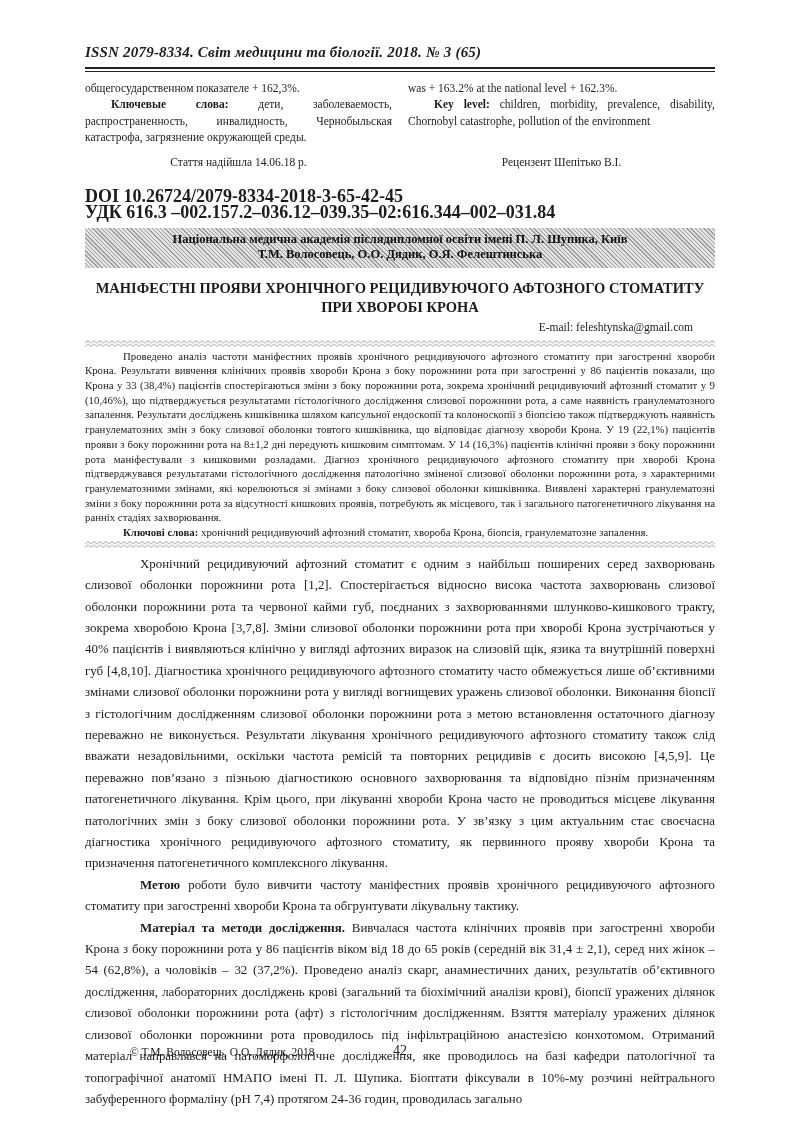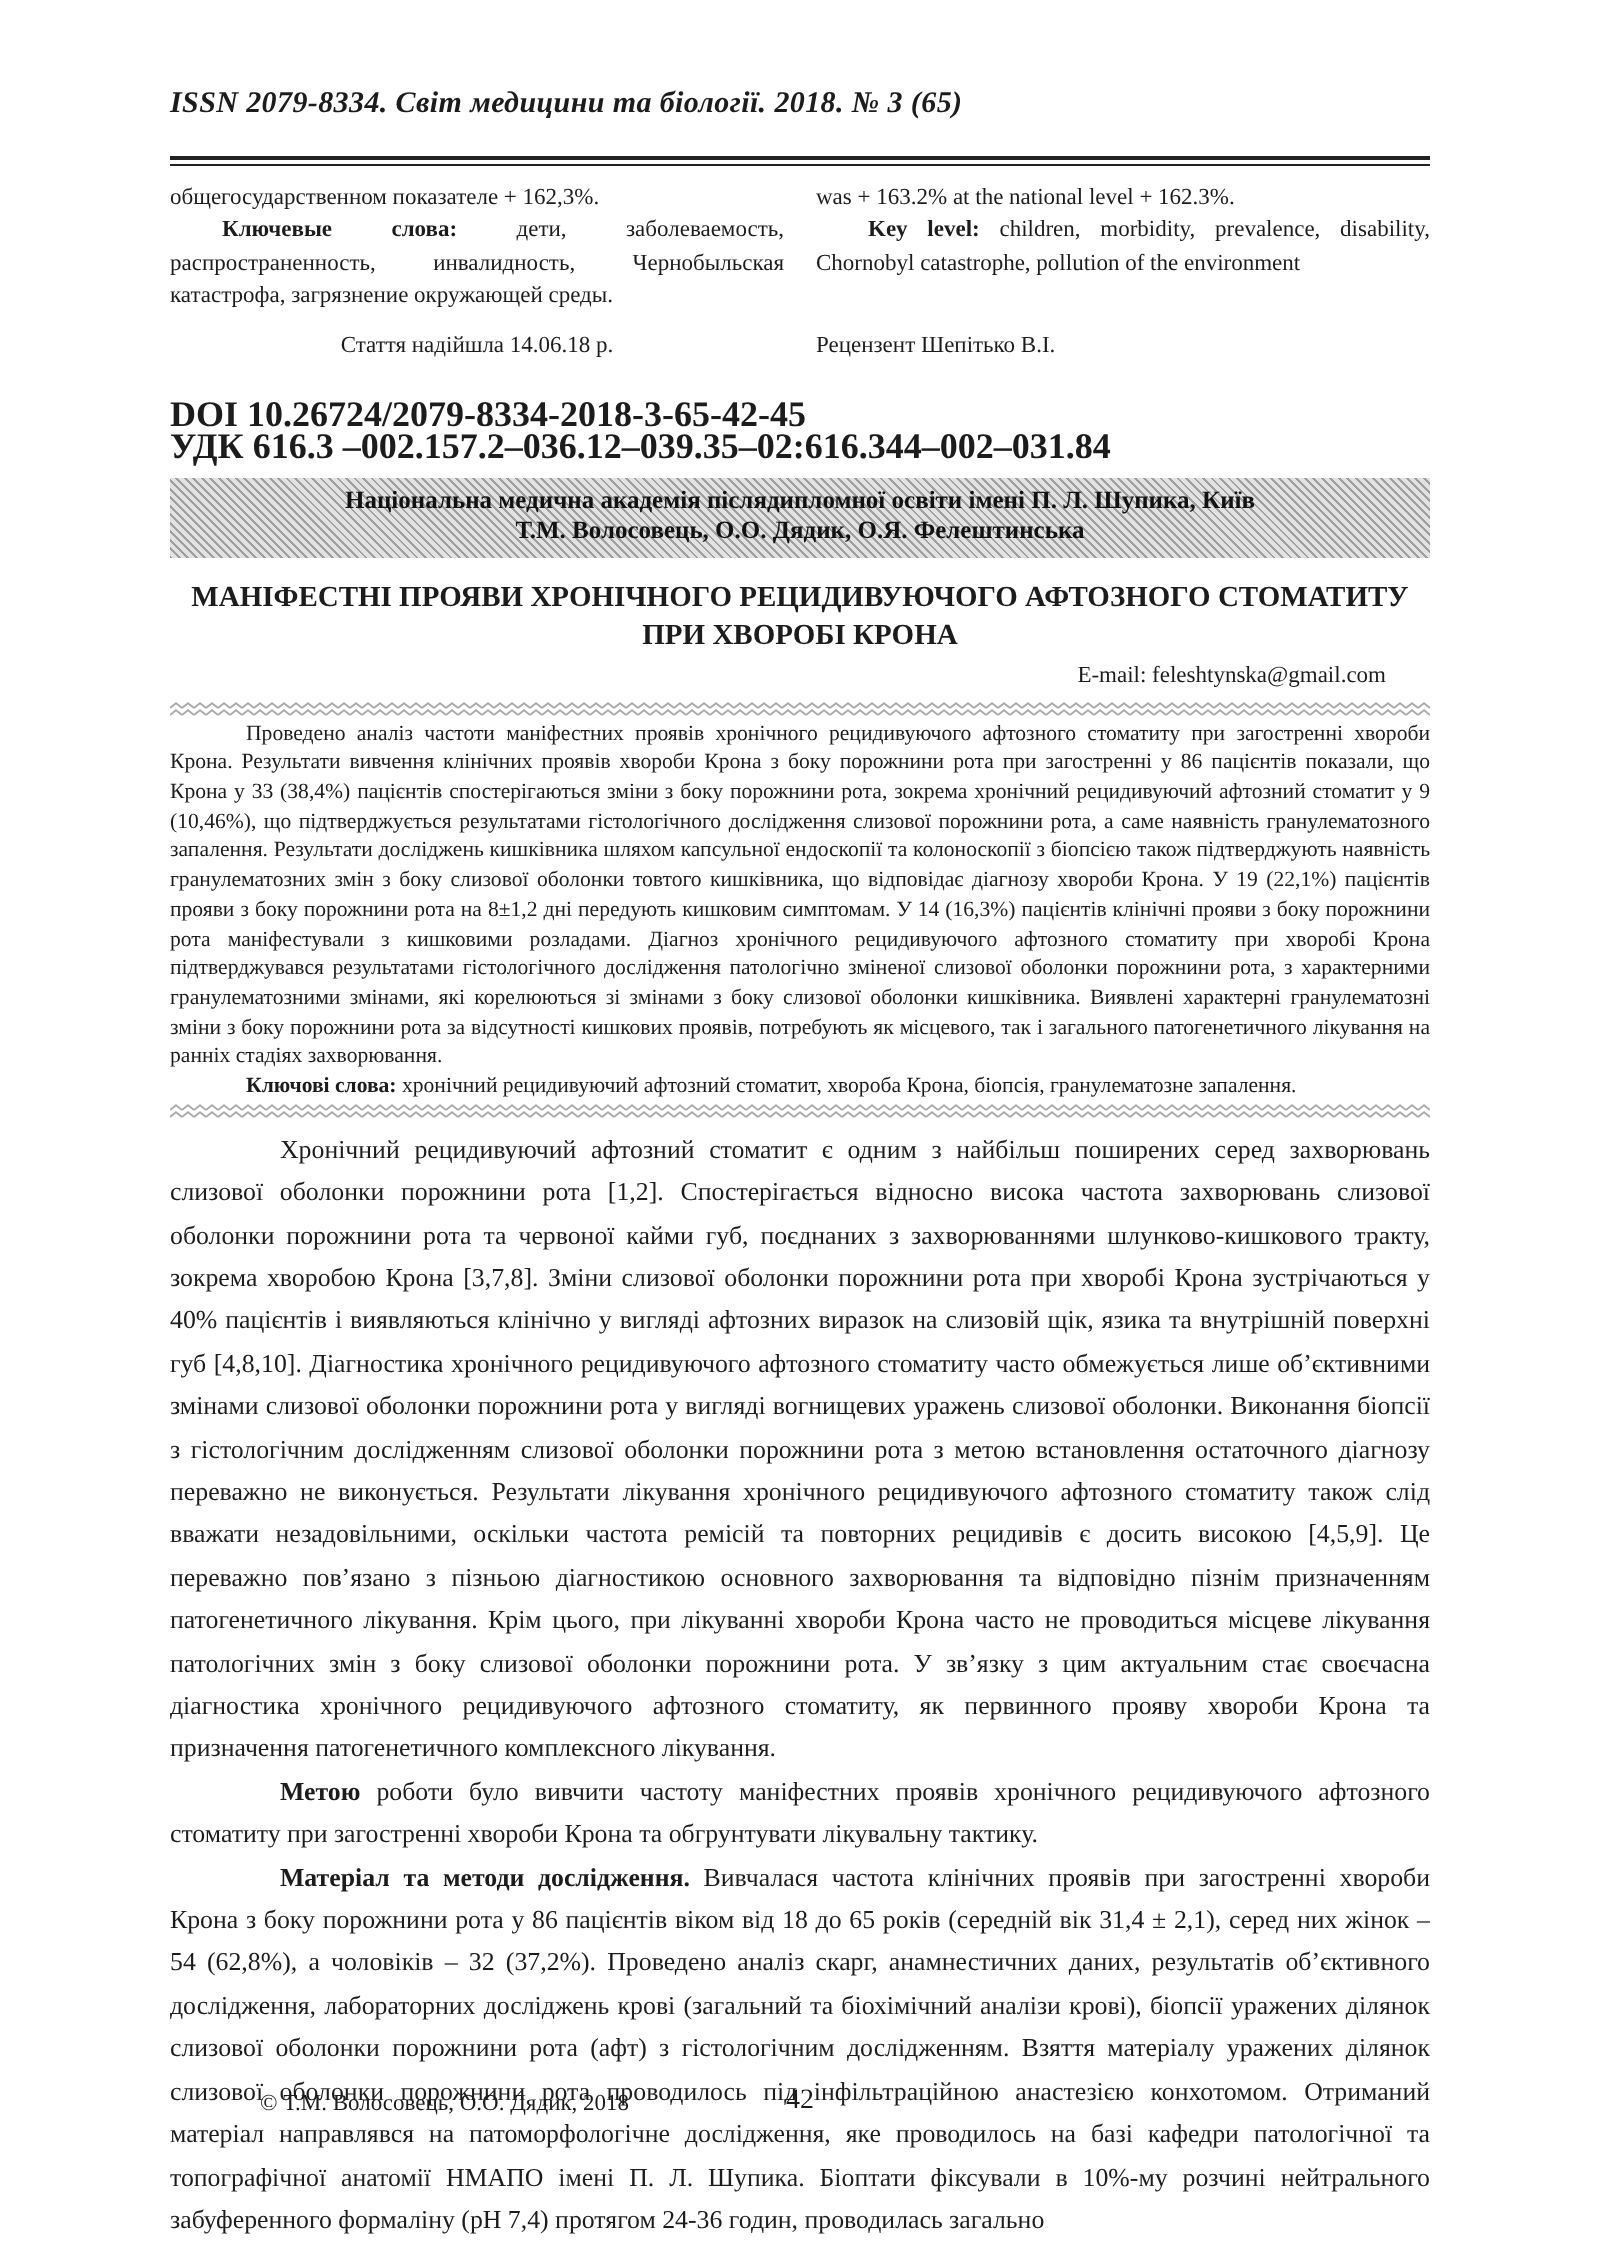--- a/index.html
+++ b/index.html
@@ -14,40 +14,40 @@
   .page {
     position:absolute; inset:0;
     padding:44px 85px 0 85px;
     box-sizing:border-box;
   }
 
   
   .journal-header {
     font-style:italic; font-weight:bold;
     font-size:15px; letter-spacing:0.2px;
-    padding-bottom:17px;
+    padding-bottom:6px;
     border-bottom:2.5px solid #222;
   }
   .header-rule2 { border-top:1.2px solid #222; margin-top:2px; }
 
   
   .top-cols {
     display:grid; grid-template-columns:1fr 1fr; column-gap:16px;
     margin-top:8px;
     font-size:11.5px; line-height:16.4px;
     text-align:justify;
   }
   .top-cols p { margin:0; }
   .indent-sm { text-indent:26px; }
   .meta-row {
     display:grid; grid-template-columns:1fr 1fr; column-gap:16px;
     font-size:11.5px; margin-top:10px;
   }
   .meta-row .received { text-align:center; }
-  .meta-row .reviewer { text-align:left; }
+  .meta-row .reviewer { text-align:center; }
 
   
   .doi-block { margin-top:20px; font-weight:bold; font-size:18px; line-height:16.5px; }
 
   
   .authors-block {
     margin-top:7px;
     padding:4px 6px 5px 6px;
     text-align:center; font-weight:bold;
     font-size:12.5px; line-height:15.5px;

